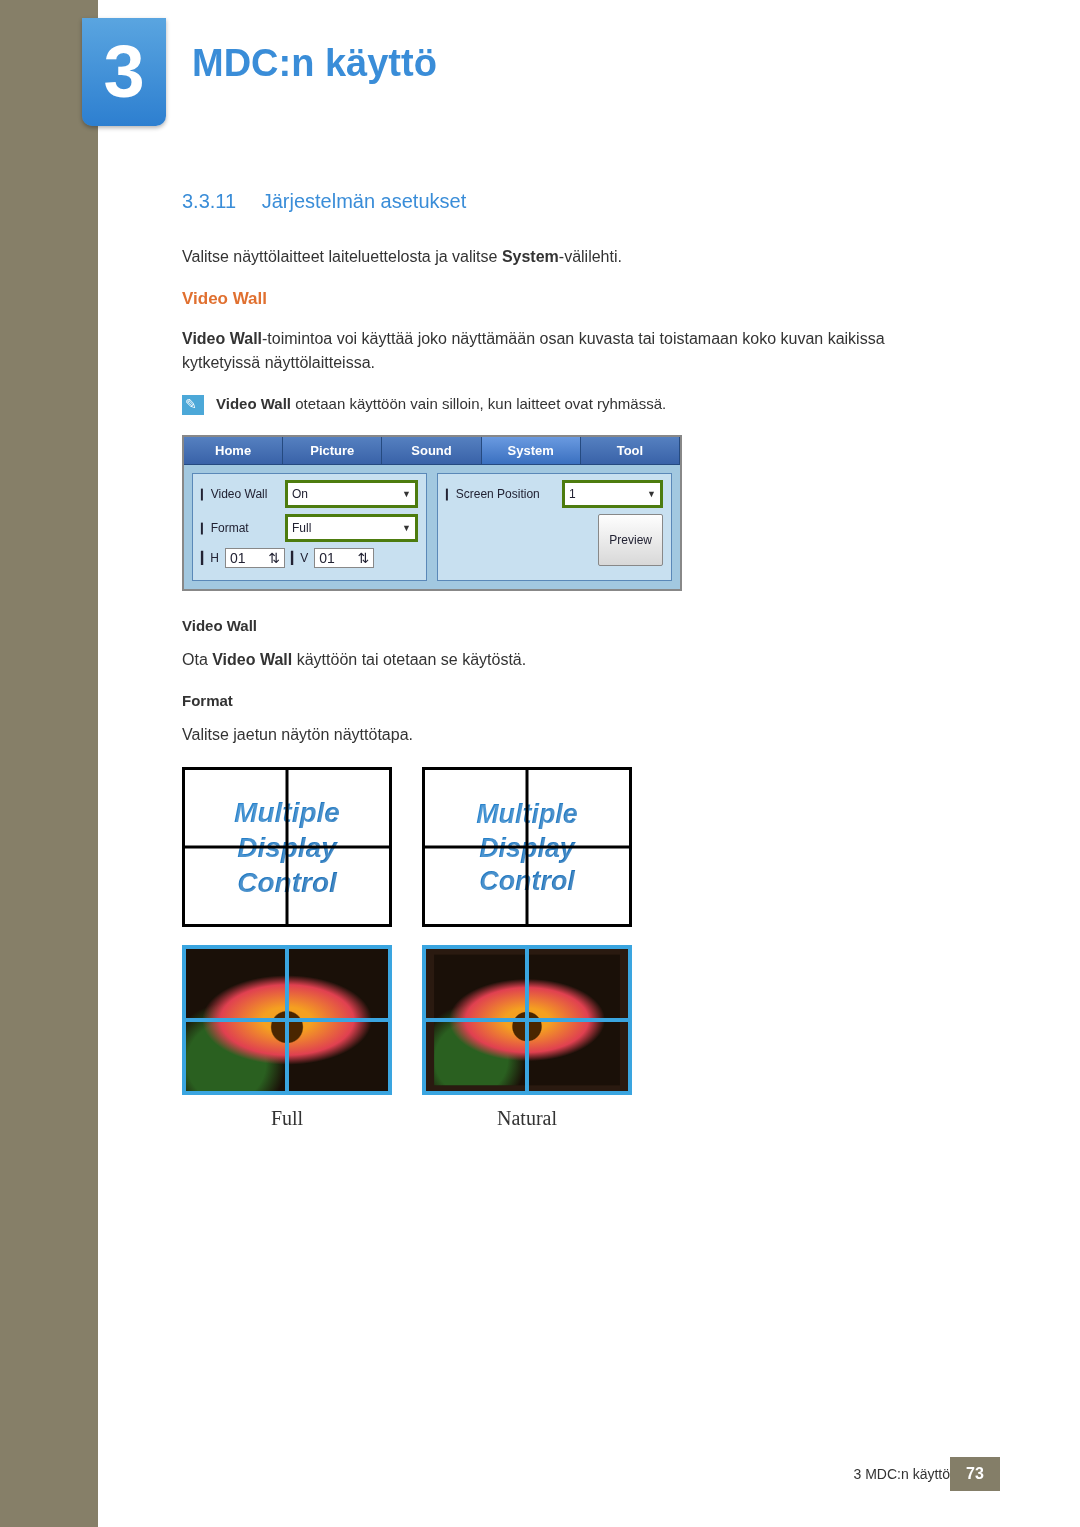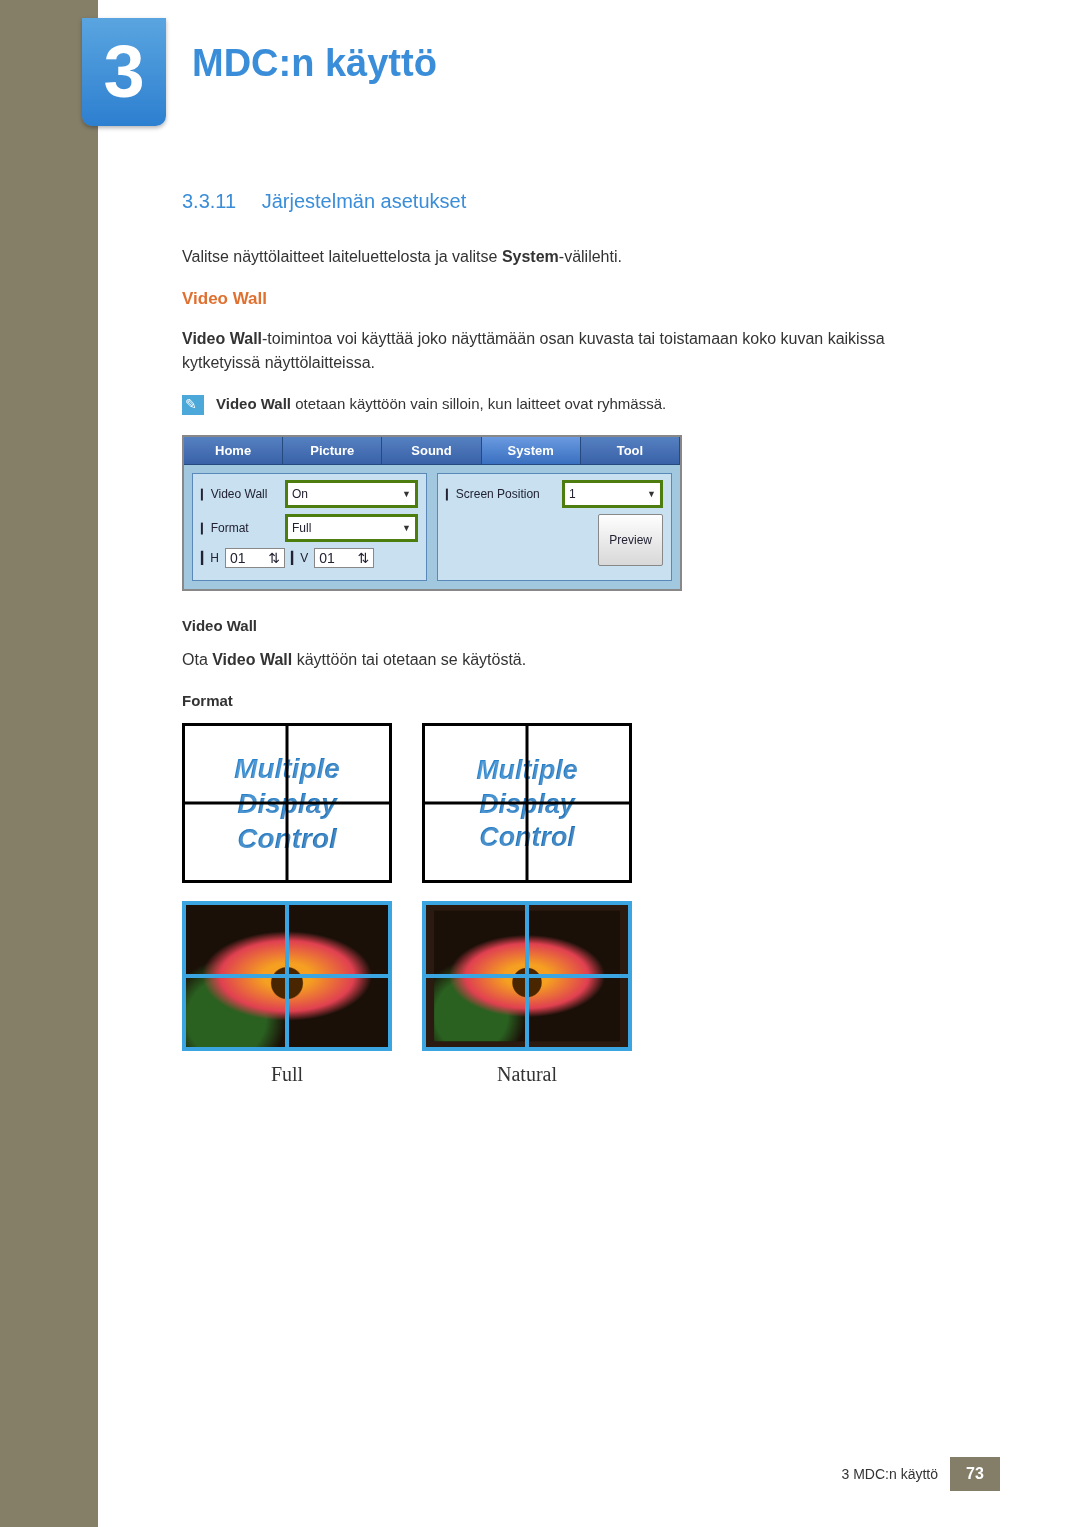--- a/index.html
+++ b/index.html
@@ -218,21 +218,21 @@
     color: #333;
     margin-top: 12px;
   }
 
   
   .footer {
     position:absolute;
     right: 80px; bottom: 36px;
     display:flex; align-items:center; gap:0;
   }
-  .footer-text { font-size: 14px; color:#333; padding-right:12px;}
+  .footer-text { font-size: 14px; color:#333; padding-right:0;}
   .footer-page {
     width: 50px; height: 34px;
     background:#847e68; color:#fff;
     display:flex; align-items:center; justify-content:center;
     font-size:16px; font-weight:bold;
   }
 </style>
 </head>
 <body>
 
@@ -315,20 +315,21 @@
       </div>
     </div>
   </div>
 
   <div class="sub-heading-bold">Video Wall</div>
   <p class="para">
     <span>Ota </span><b>Video Wall</b><span> käyttöön tai otetaan se käytöstä.</span>
   </p>
 
   <div class="sub-heading-bold">Format</div>
+  <p class="para">Valitse jaetun näytön näyttötapa.</p>
 
   <div class="figure-row">
     <div class="figure-col">
       <div class="mdc-box">
         <div class="mdc-text">
           <span>Multiple</span>
           <span>Display</span>
           <span>Control</span>
         </div>
         <div class="vline"></div>

